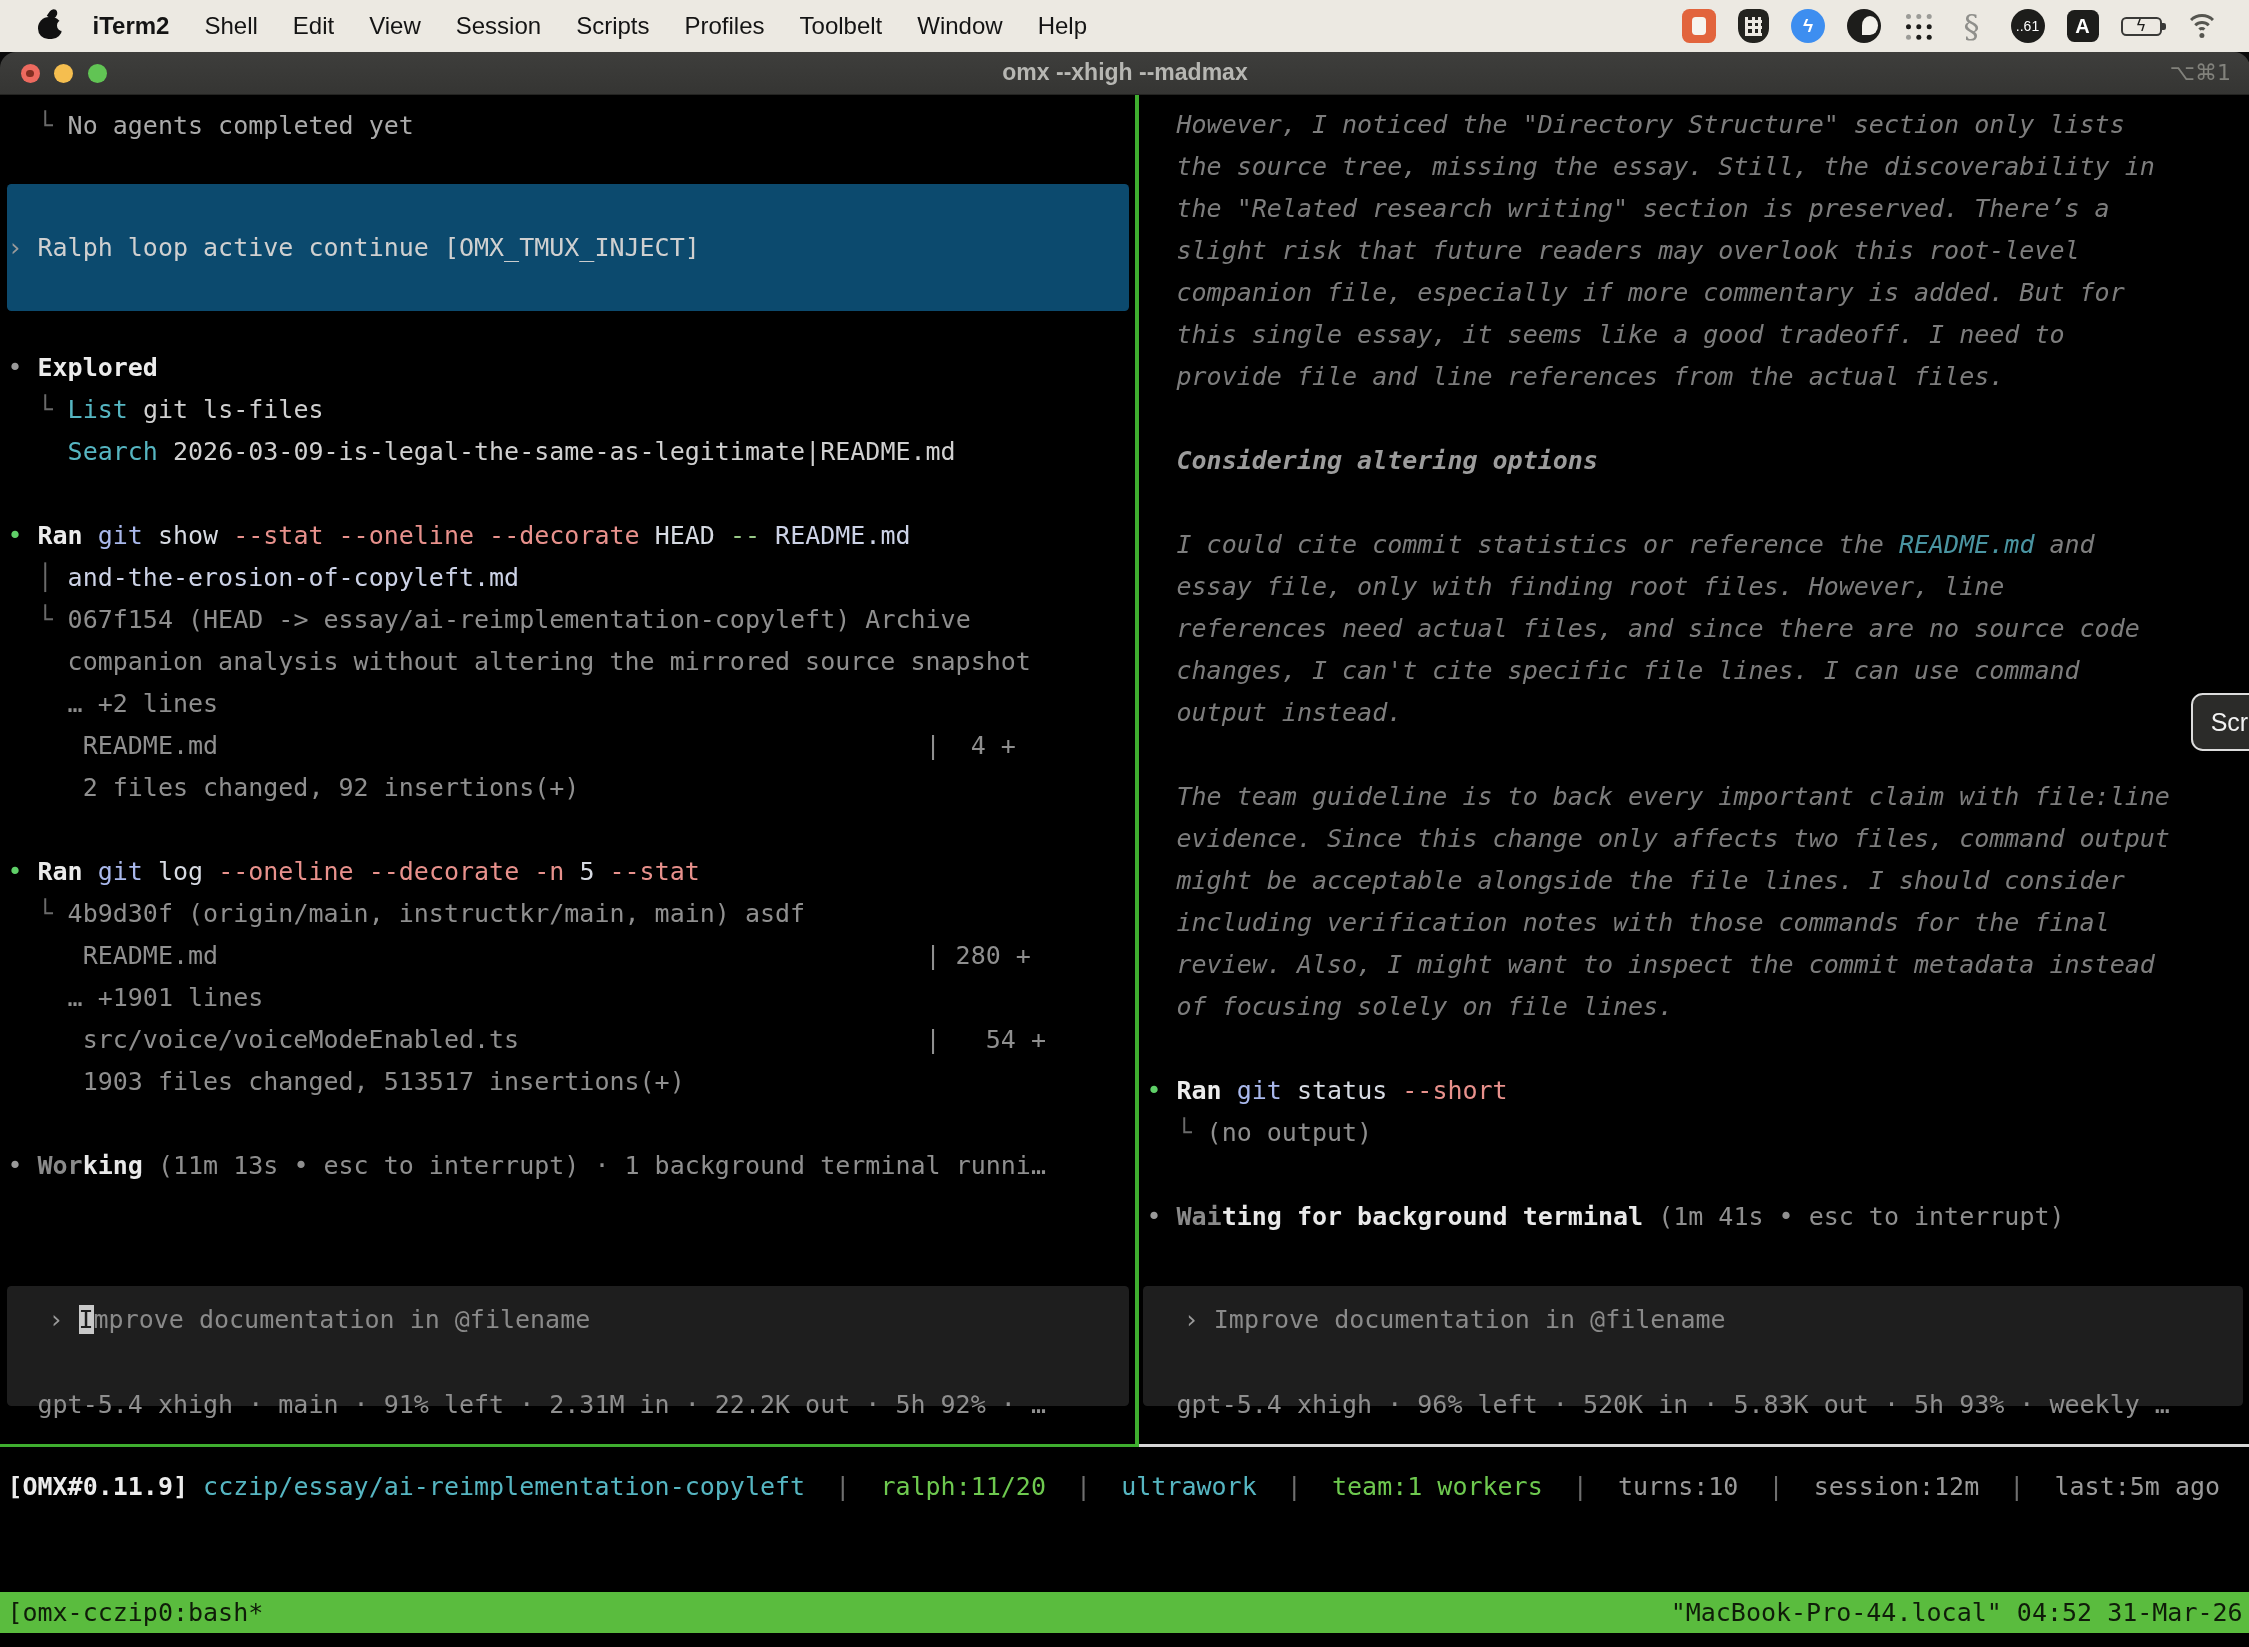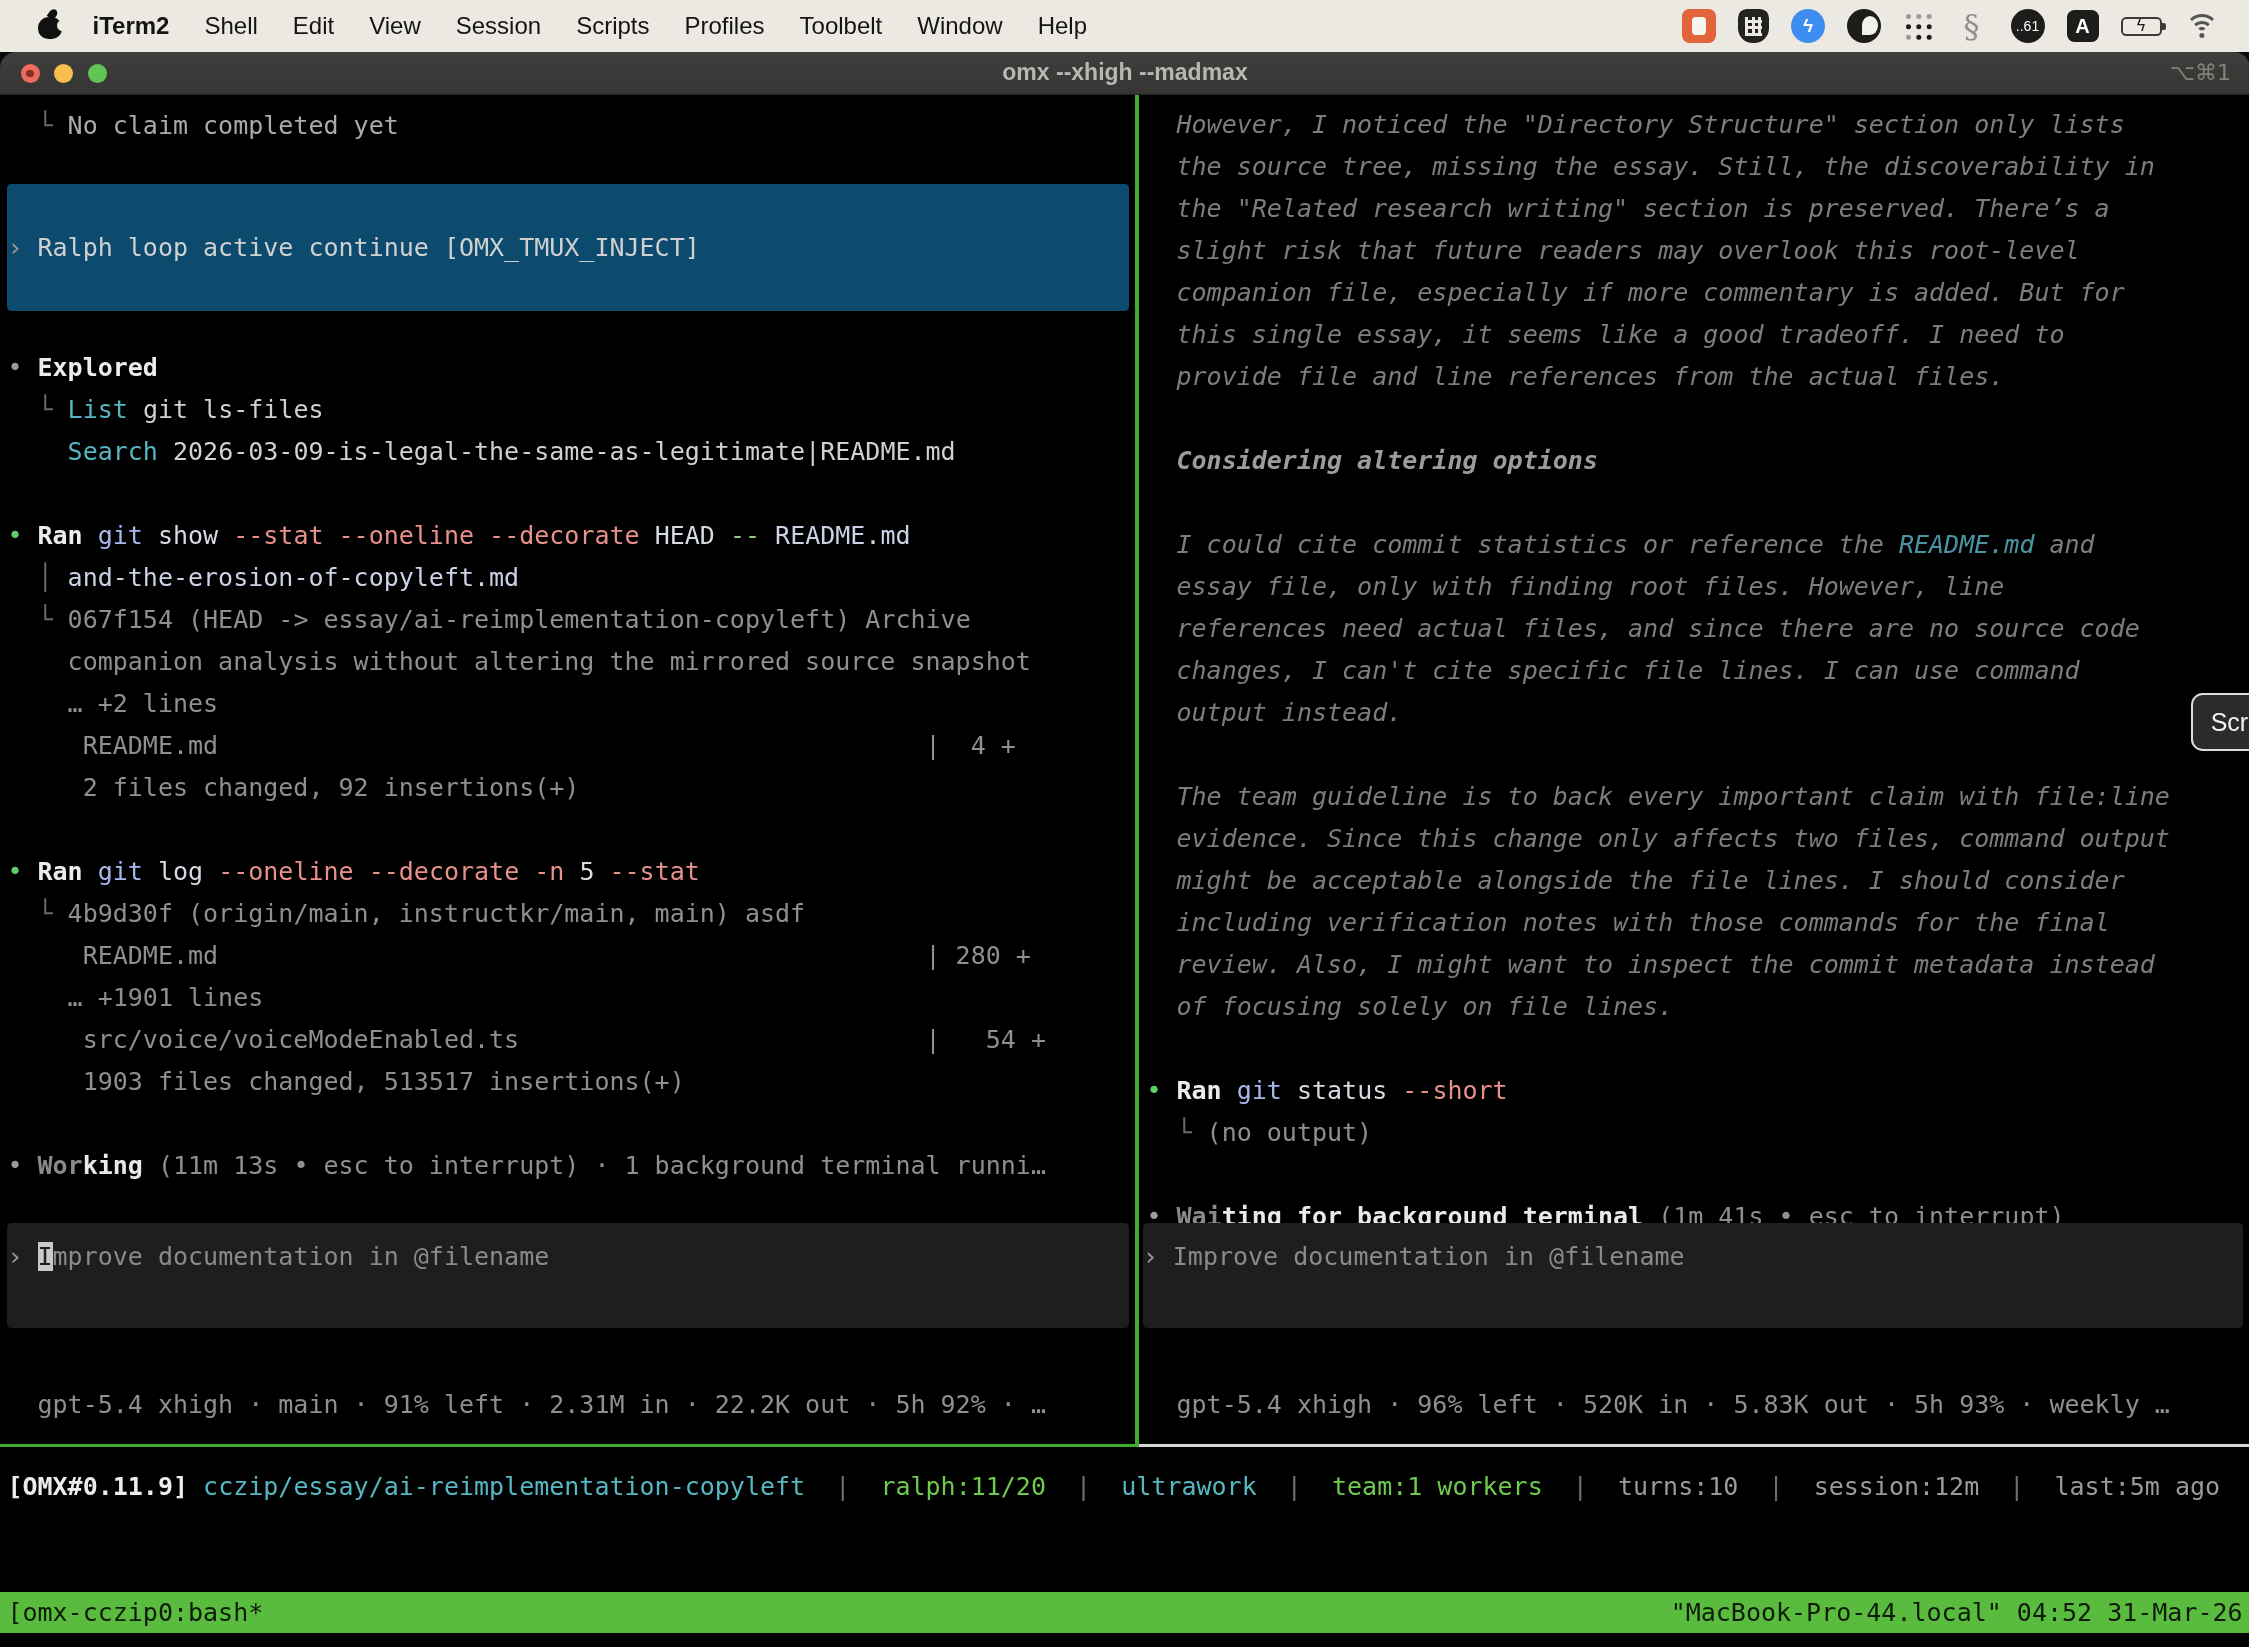--- a/index.html
+++ b/index.html
@@ -67,21 +67,21 @@
   .pane-right { left:1139px; width:1111px; }
   .pane-divider { position:absolute; left:1135px; top:0; width:3.7px; height:1352px; background:#3fae2f; }
   .pane-border-left { position:absolute; left:0; top:1349px; width:1135px; height:3px; background:#3fae2f; }
   .pane-border-right { position:absolute; left:1139px; top:1349px; width:1111px; height:3px; background:#d6d6d6; }
 
   .agents-line { position:absolute; left:7.4px; top:10.3px; }
   .ralph-box { position:absolute; left:7.4px; top:89px; width:1122px; height:127px; background:#0c4a6e; border-radius:4.4px;
     display:flex; align-items:center; }
   .lines-left { position:absolute; left:7.4px; top:252px; }
   .lines-right { position:absolute; left:7.4px; top:8.9px; }
-  .input-box { position:absolute; top:1128px; height:105px; background:#1e1e1e; border-radius:4.4px; padding-top:13.3px; }
+  .input-box { position:absolute; top:1191px; height:120px; background:#1e1e1e; border-radius:4.4px; padding-top:13.3px;padding-left:41px; }
   .input-left { left:7.4px; width:1122px; }
   .input-right { left:3.7px; width:1100px; }
   .gpt-line { position:absolute; left:7.4px; top:1289px; }
 
   .omx-line { position:absolute; left:7.4px; top:1371px; }
   .tmux-bar { position:absolute; left:0; top:1497px; width:2250px; height:41px; background:#5abc3e;
     display:flex; align-items:center; color:#0f1c09;gap:20px; }
   .tmux-left { margin-left:7.4px; }
   .tmux-right { margin-left:auto; margin-right:7.4px; }
 
@@ -157,21 +157,21 @@
         </span>
       <span class="tl-btn yellow"></span>
       <span class="tl-btn green"></span>
     </div>
     <div class="tb-shortcut">⌥⌘1</div>
   </div>
 
   <div class="term">
 
     <div class="pane pane-left">
-      <div class="tl agents-line"><span class="s-tree">  └ </span><span class="s-dim2">No claim completed yet</span></div>
+      <div class="tl agents-line"><span class="s-tree">  └ </span><span class="s-dim2">No agents completed yet</span></div>
       <div class="ralph-box">
         <div class="tl"><span class="s-prompt">› </span><span class="s-cmd2">Ralph loop active continue [OMX_TMUX_INJECT]</span></div>
       </div>
       <div class="lines-left">
           <div class="tl"><span class="s-bdim">• </span><span class="s-boldwhite">Explored</span></div>
           <div class="tl"><span class="s-tree">  └ </span><span class="s-cyan">List</span><span class="s-cmd2"> git ls-files</span></div>
           <div class="tl"><span class="s-tree">    </span><span class="s-cyan">Search</span><span class="s-cmd2"> 2026-03-09-is-legal-the-same-as-legitimate|README.md</span></div>
           <div class="tl">&nbsp;</div>
           <div class="tl"><span class="s-bgrn">• </span><span class="s-boldwhite">Ran</span><span class="s-cmd"> </span><span class="s-blue">git</span><span class="s-cmd"> show </span><span class="s-opt">--stat</span><span class="s-cmd"> </span><span class="s-opt">--oneline</span><span class="s-cmd"> </span><span class="s-opt">--decorate</span><span class="s-cmd"> HEAD </span><span class="s-grn">--</span><span class="s-lav"> README.md</span></div>
           <div class="tl"><span class="s-tree">  │ </span><span class="s-lav">and-the-erosion-of-copyleft.md</span></div>

